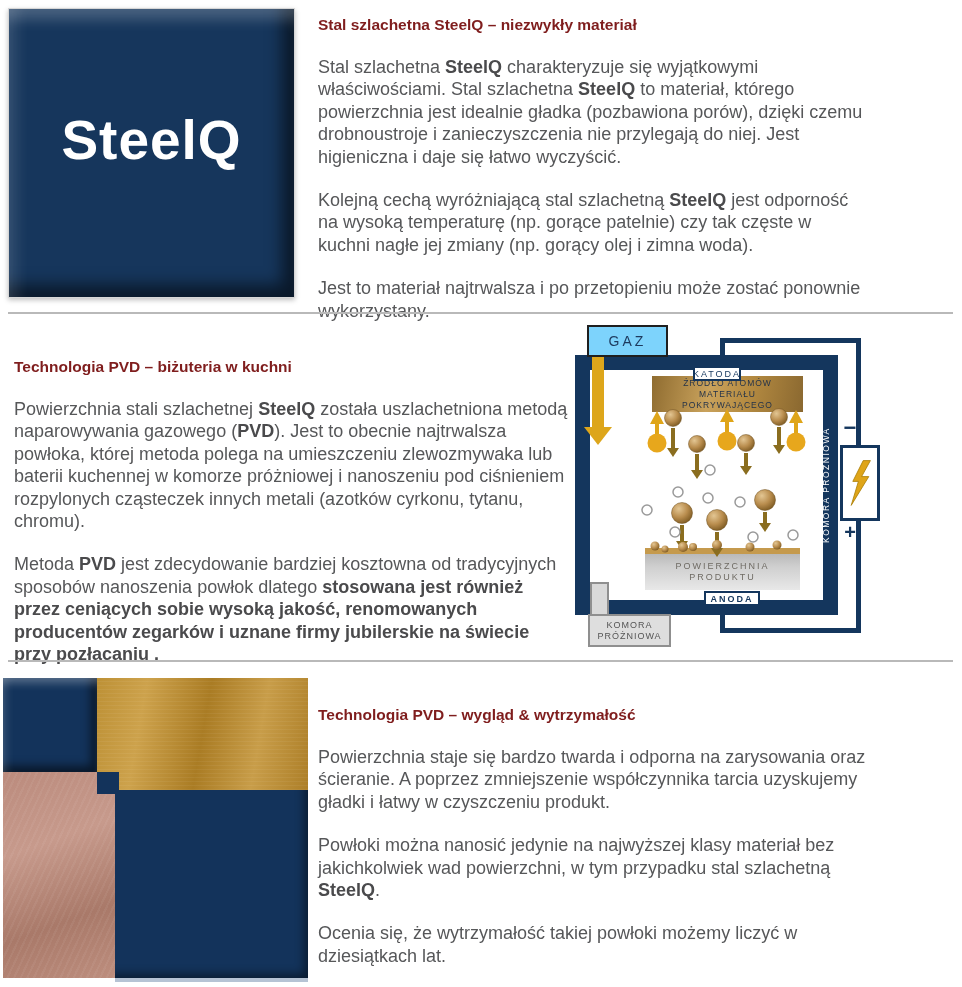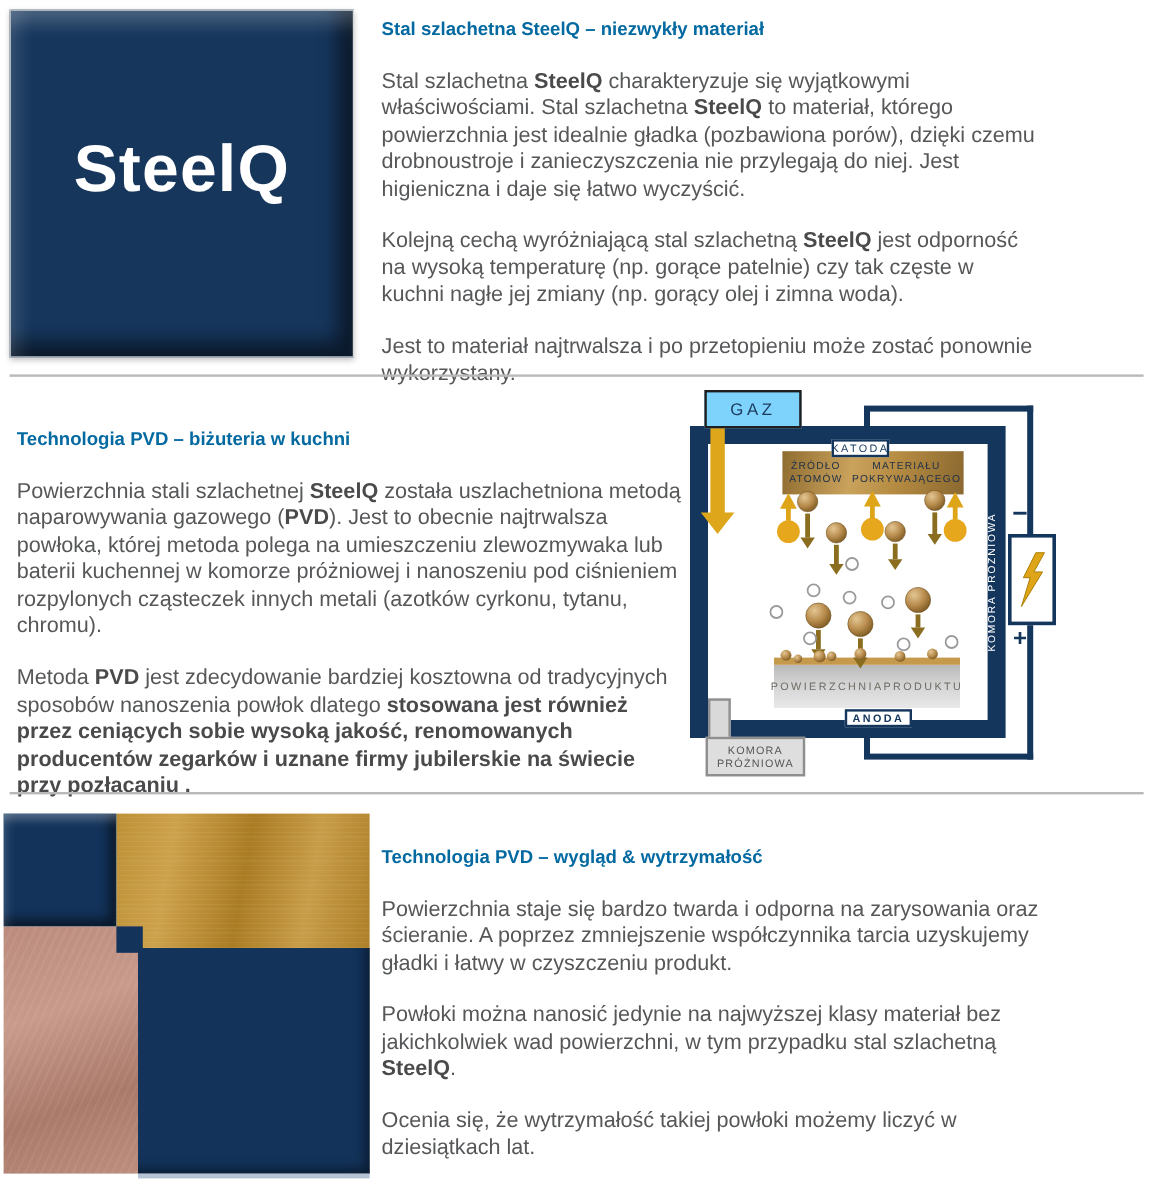--- a/index.html
+++ b/index.html
@@ -14,21 +14,21 @@
                    inset -20px -20px 16px -8px rgba(0,0,0,.55),
                    0 2px 5px rgba(0,0,0,.25);
         display:flex;align-items:center;justify-content:center;}
   .logo-text{color:#ffffff;font-weight:bold;font-size:55px;letter-spacing:1px;margin-top:-26px;}
 
   
   section{position:absolute;}
   .s1{left:318px;top:16px;width:548px;}
   .s2{left:14px;top:358px;width:556px;}
   .s3{left:318px;top:706px;width:548px;}
-  section h2{font-size:15.5px;font-weight:bold;color:#0369a1;margin:0 0 22px;}
+  section h2{font-size:15.5px;font-weight:bold;color:#7f1d1d;margin:0 0 22px;}
   .paras p{font-size:18px;line-height:22.4px;color:#565759;margin:0 0 21px;}
   .paras strong{color:#4a4a4c;}
 
   .divider{position:absolute;left:8px;width:945px;height:2px;background:#b9b9b9;}
   .d1{top:312px;}
   .d2{top:660px;}
 
   
   .diagram{position:absolute;left:575px;top:315px;width:387px;height:345px;font-family:"Liberation Sans",sans-serif;}
   .chamber{position:absolute;left:0;top:40px;width:263px;height:260px;border:15px solid #14365d;
@@ -51,27 +51,27 @@
             border-top:18px solid #dda61b;}
 
   .tag{position:absolute;background:#fff;border:2px solid #14365d;box-sizing:border-box;z-index:6;
        display:flex;align-items:center;justify-content:center;
        font-size:9px;letter-spacing:2px;color:#14365d;}
   .katoda{left:118px;top:51px;width:48px;height:15px;}
   .anoda{left:129px;top:276px;width:56px;height:15px;font-weight:bold;}
 
   .source-bar{position:absolute;left:77px;top:61px;width:151px;height:36px;z-index:5;
       background:linear-gradient(100deg,#8f6c30 0%,#c9a25c 38%,#b68c42 62%,#8a6830 100%);
-      display:flex;flex-direction:row;align-items:center;justify-content:center;
+      display:flex;flex-direction:column;align-items:center;justify-content:center;
       color:#243349;font-size:8.5px;letter-spacing:1px;line-height:11px;text-align:center;}
 
   .surface-bar{position:absolute;left:70px;top:233px;width:155px;height:42px;z-index:4;
       border-top:6px solid #c59a4d;box-sizing:border-box;
       background:linear-gradient(180deg,#b9b9b9 0%,#cfcfcf 35%,#e8e8e8 100%);
-      display:flex;flex-direction:row;align-items:center;justify-content:center;
+      display:flex;flex-direction:column;align-items:center;justify-content:center;
       color:#6f6b64;font-size:9px;letter-spacing:2px;line-height:11px;text-align:right;}
 
   .pump-stem{position:absolute;left:15px;top:267px;width:19px;height:36px;background:#d9d9d9;
              border:2px solid #8f8f8f;box-sizing:border-box;z-index:7;}
   .pump-box{position:absolute;left:13px;top:299px;width:83px;height:33px;background:#dedede;
             border:2px solid #8f8f8f;box-sizing:border-box;z-index:8;
             display:flex;flex-direction:column;align-items:center;justify-content:center;
             font-size:9px;letter-spacing:1px;color:#555;line-height:11px;text-align:center;}
 
   .chamber-label{position:absolute;left:246px;top:100px;width:17px;height:140px;z-index:3;

